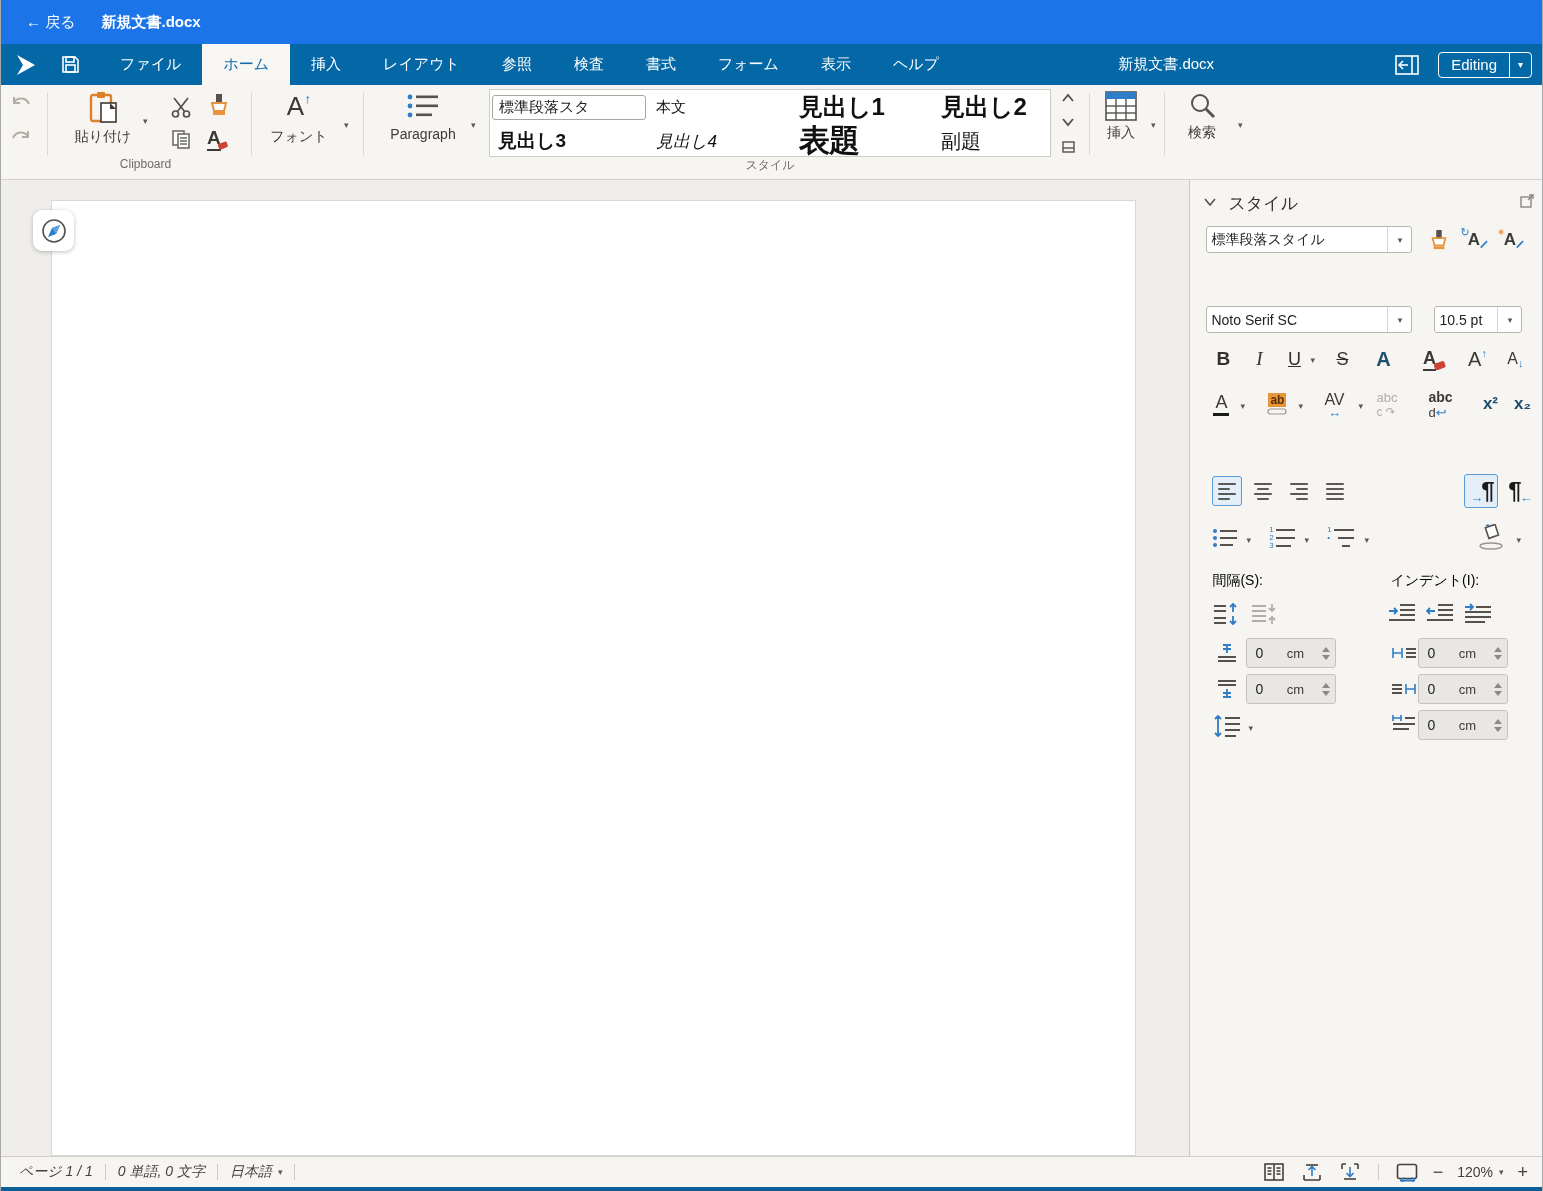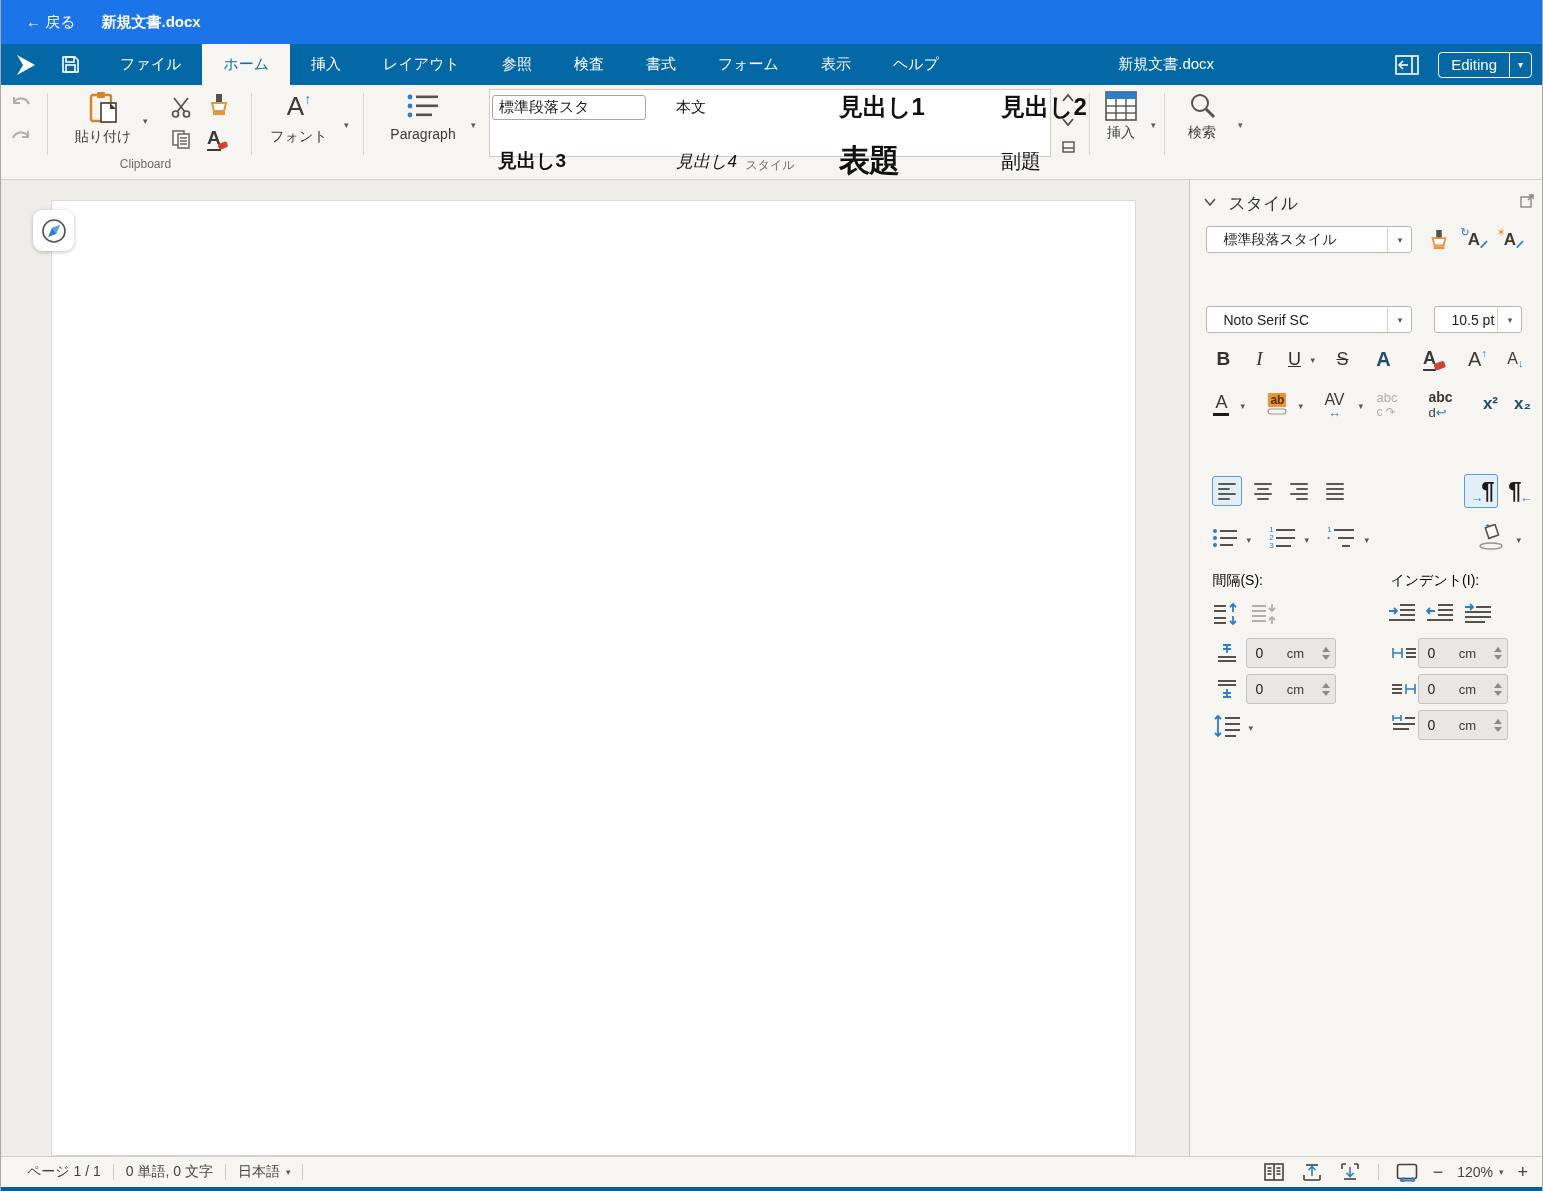--- a/index.html
+++ b/index.html
@@ -36,21 +36,21 @@
   .vdiv { position:absolute; top:8px; height:62px; width:1px; background:#dbd8d3; }
   .grp-label { position:absolute; top:72px; font-size:12px; color:#6f6c68; text-align:center; }
   .rbtn { position:absolute; cursor:pointer; display:flex; flex-direction:column; align-items:center; }
   .rbtn .rlabel { font-size:14px; color:#3c3a37; margin-top:3px; white-space:nowrap; }
   .caret { color:#5a5855; font-size:9px; line-height:1; cursor:pointer; }
   .small-tool { position:absolute; width:24px; height:24px; display:flex; align-items:center; justify-content:center; cursor:pointer; }
 
   
   .gallery { position:absolute; left:488px; top:4px; width:562px; height:68px; background:#fff;
              border:1px solid #cfccc7; display:grid; grid-template-columns:158px 143px 142px 112px;
-             grid-template-rows:34px 34px; align-items:center;gap:20px; }
+             grid-template-rows:34px 34px; align-items:center; }
   .gcell { padding-left:8px; cursor:pointer; white-space:nowrap; overflow:hidden; color:#111; }
   .gcell.sel { border:1px solid #a9a6a1; border-radius:3px; margin:2px; padding:2px 6px; }
   .s0 { font-size:15px; color:#222; }
   .s1 { font-size:15px; }
   .s2,.s3 { font-size:24px; font-weight:bold; }
   .s4 { font-size:19px; font-weight:bold; }
   .s5 { font-size:17px; font-weight:normal; font-style:italic; }
   .s6 { font-size:31px; font-weight:900; letter-spacing:-1px; }
   .s7 { font-size:20px; }
   .gal-nav { position:absolute; left:1056px; top:4px; width:22px; height:68px; display:flex; flex-direction:column;
@@ -66,21 +66,21 @@
                  box-shadow:0 1px 4px rgba(0,0,0,.25); display:flex; align-items:center; justify-content:center; cursor:pointer; }
 
   
   .side-panel { position:relative; width:353px; height:100%; background:#f7f5f1; border-left:#c9c7c3 1px solid; }
   .sec-head { position:absolute; left:0; width:100%; height:24px; }
   .sec-chev { position:absolute; left:14px; top:6px; cursor:pointer; }
   .sec-title { position:absolute; left:38px; top:0; font-size:17px; color:#33312e; }
   .sec-ext { position:absolute; right:8px; top:2px; cursor:pointer; }
   .selbox { position:absolute; height:27px; background:#fff; border:1px solid #b9b6b1; border-radius:3px;
             display:flex; align-items:center; cursor:pointer; }
-  .selbox .seltext { flex:1; padding-left:16px; font-size:14px; color:#222; white-space:nowrap; overflow:hidden; }
+  .selbox .seltext { flex:1; padding-left:4px; font-size:14px; color:#222; white-space:nowrap; overflow:hidden; }
   .selbox .selcaret { width:24px; align-self:stretch; display:flex; align-items:center; justify-content:center;
                       border-left:1px solid #d8d5d0; font-size:9px; color:#555; }
   .pbtn { position:absolute; display:flex; align-items:center; justify-content:center; cursor:pointer;
           color:#33312e; }
   .pbtn.active { border:1px solid #5b9bd3; background:#e3eef8; border-radius:3px; }
   .glyph-b { font-weight:bold; font-size:19px; }
   .glyph-i { font-style:italic; font-family:"Liberation Serif","DejaVu Serif",serif; font-size:19px; }
   .glyph-u { text-decoration:underline; font-size:18px; }
   .glyph-s { text-decoration:line-through; font-size:18px; }
   .glyph-a { font-weight:bold; font-size:20px; color:#1f4e6e; }
@@ -97,21 +97,21 @@
   .spin .u { flex:1; text-align:center; font-size:13px; color:#3c3a37; }
   .spin .arrows { width:18px; align-self:stretch; display:flex; flex-direction:column; align-items:center; justify-content:center; gap:3px; cursor:pointer; }
   .tri-up { width:0;height:0;border-left:4px solid transparent;border-right:4px solid transparent;border-bottom:5px solid #8d8a85; }
   .tri-dn { width:0;height:0;border-left:4px solid transparent;border-right:4px solid transparent;border-top:5px solid #8d8a85; }
 
   
   .statusbar { position:absolute; left:0; bottom:0; width:100%; height:35px; background:#f7f5f1;
                border-top:1px solid #d2cfca; border-bottom:4px solid #0c5e96; display:flex; align-items:center;
                font-size:14px; color:#44423e; }
   .sdiv { width:1px; height:16px; background:#cfccc7; margin:0 12px; }
-  .status-left { display:flex; align-items:center; margin-left:26px; }
+  .status-left { display:flex; align-items:center; margin-left:18px;font-style:italic; }
   .status-right { margin-left:auto; display:flex; align-items:center; margin-right:14px; gap:14px; }
   .sicon { cursor:pointer; display:flex; align-items:center; justify-content:center; width:24px; height:22px; }
   .zoom-txt { display:flex; align-items:center; gap:6px; cursor:pointer; }
   .plusminus { font-size:18px; color:#44423e; cursor:pointer; }
 
   svg { display:block; }
 </style>
 </head>
 <body>
 

